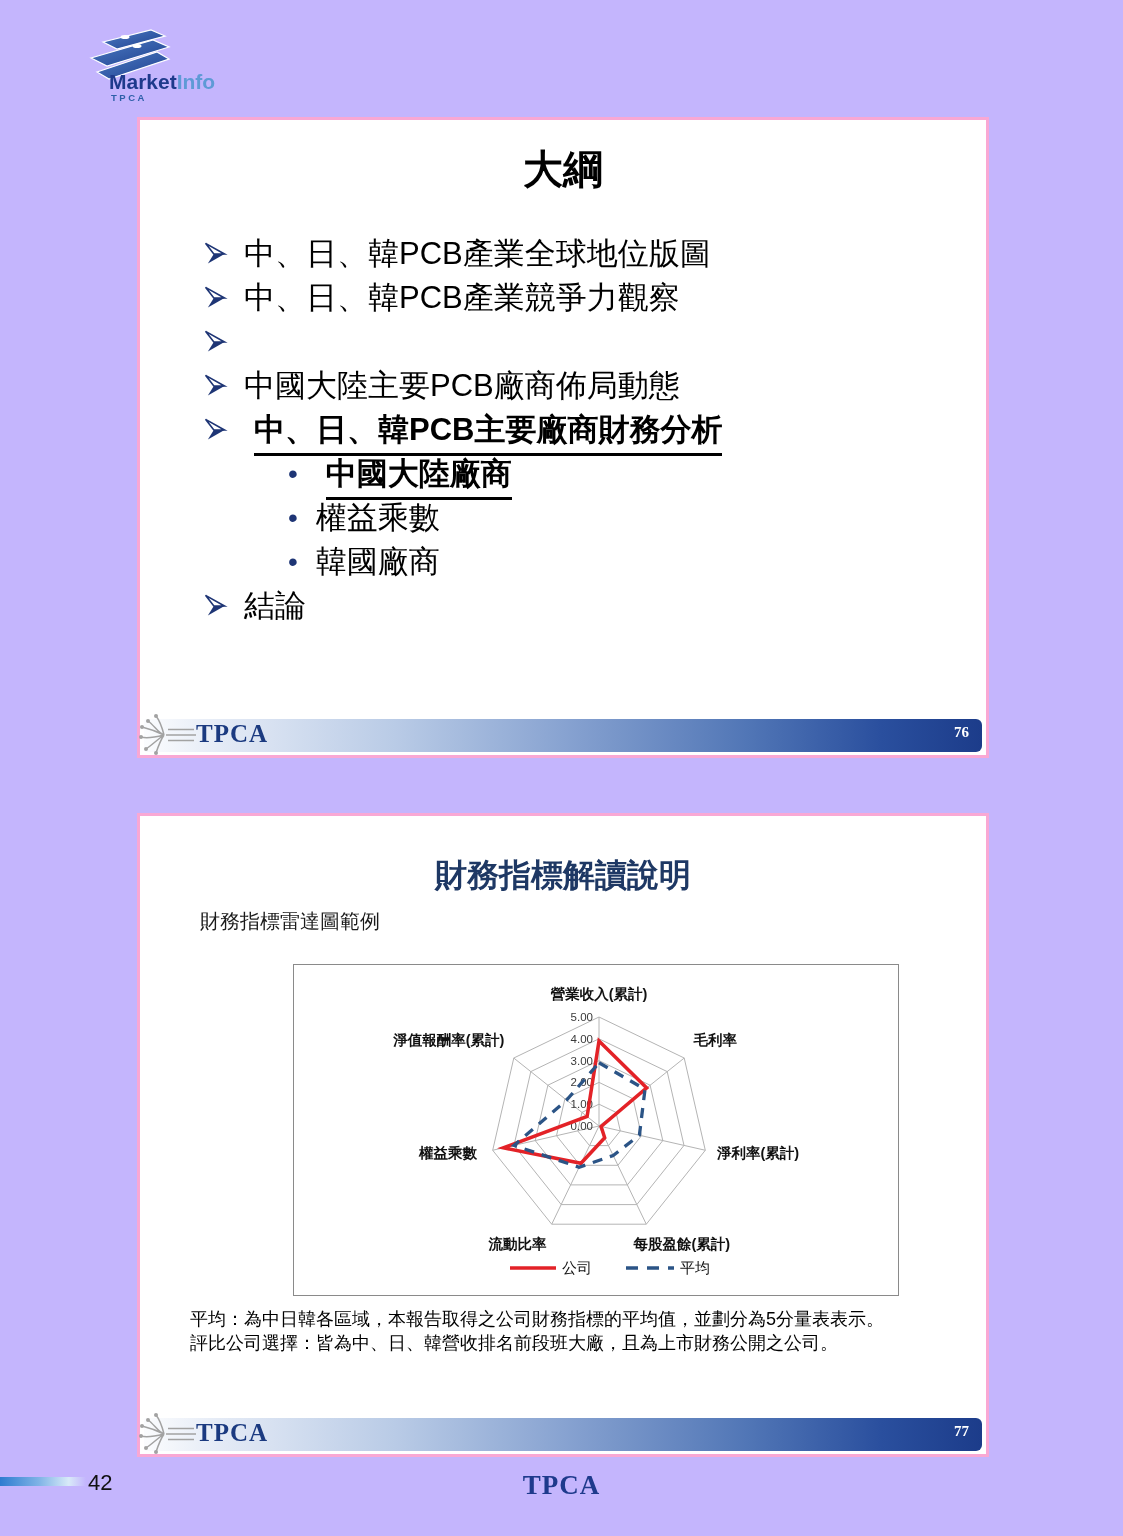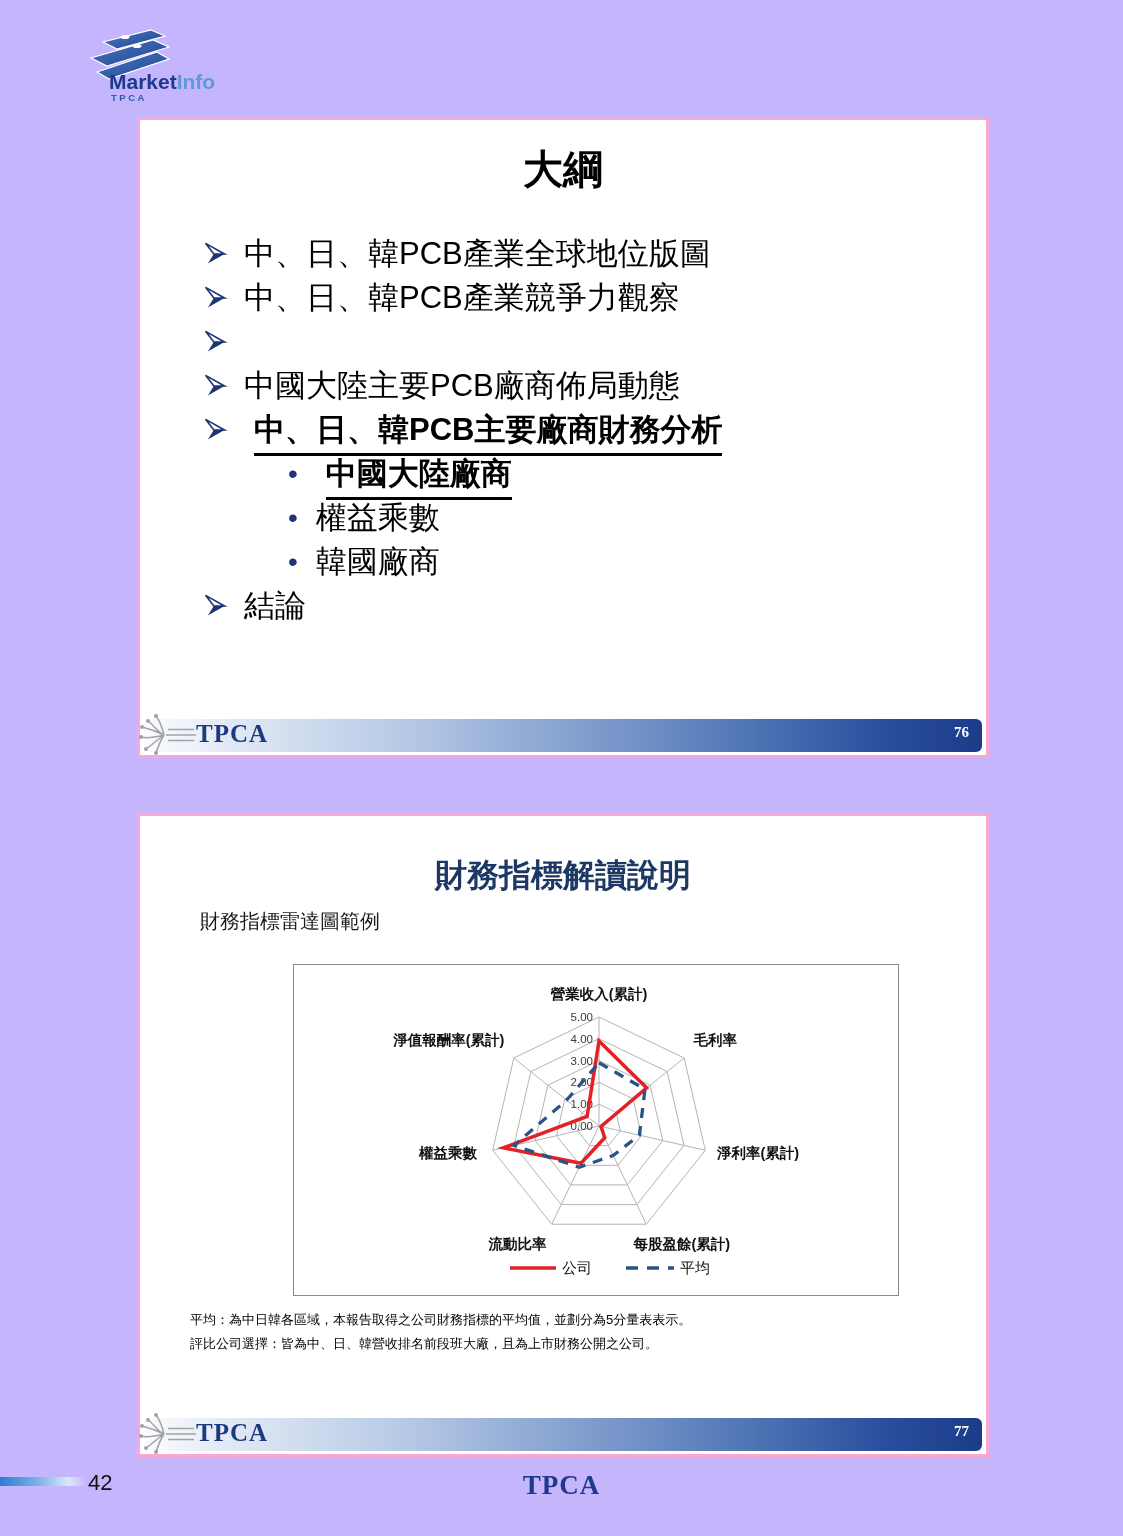--- a/index.html
+++ b/index.html
@@ -33,21 +33,21 @@
   .bar .brand{position:absolute;left:52px;top:1px;font-family:"Liberation Serif",serif;
        font-weight:bold;font-size:25px;color:#1b3a80;letter-spacing:1px;}
   .bar .pagenum{position:absolute;right:13px;top:5px;font-family:Liberation Serif, serif;
        font-weight:bold;font-size:15px;color:#fff;}
   .bar .tree{position:absolute;left:-6px;top:-8px;width:58px;height:48px;}
 
   
   #slide2-subtitle{position:absolute;left:60px;top:92px;font-size:20px;color:#1a1a1a;}
   #chart-box{position:absolute;left:153px;top:148px;width:604px;height:330px;
              border:1px solid #8a8a8a;background:#fff;}
-  #notes{position:absolute;left:50px;right:22px;top:492px;font-size:13px;line-height:23.5px;color:#000;}
+  #notes{position:absolute;left:50px;right:22px;top:492px;font-size:18px;line-height:23.5px;color:#000;}
   .hang{padding-left:62px;text-indent:-62px;}
 
   
   #strip{position:absolute;left:0;top:1477px;width:86px;height:9px;
          background:linear-gradient(90deg,#2e7cd0 0%,#7fb3e6 45%,#d8eaf8 80%,rgba(255,255,255,0) 100%);}
   #page-number{position:absolute;left:88px;top:1470px;font-size:22px;color:#111;}
   #bottom-brand{position:absolute;left:0;width:1123px;top:1470px;text-align:center;
          font-family:"Liberation Serif",serif;font-weight:bold;font-size:27px;color:#1e3a8c;letter-spacing:1px;}
 </style>
 </head>

